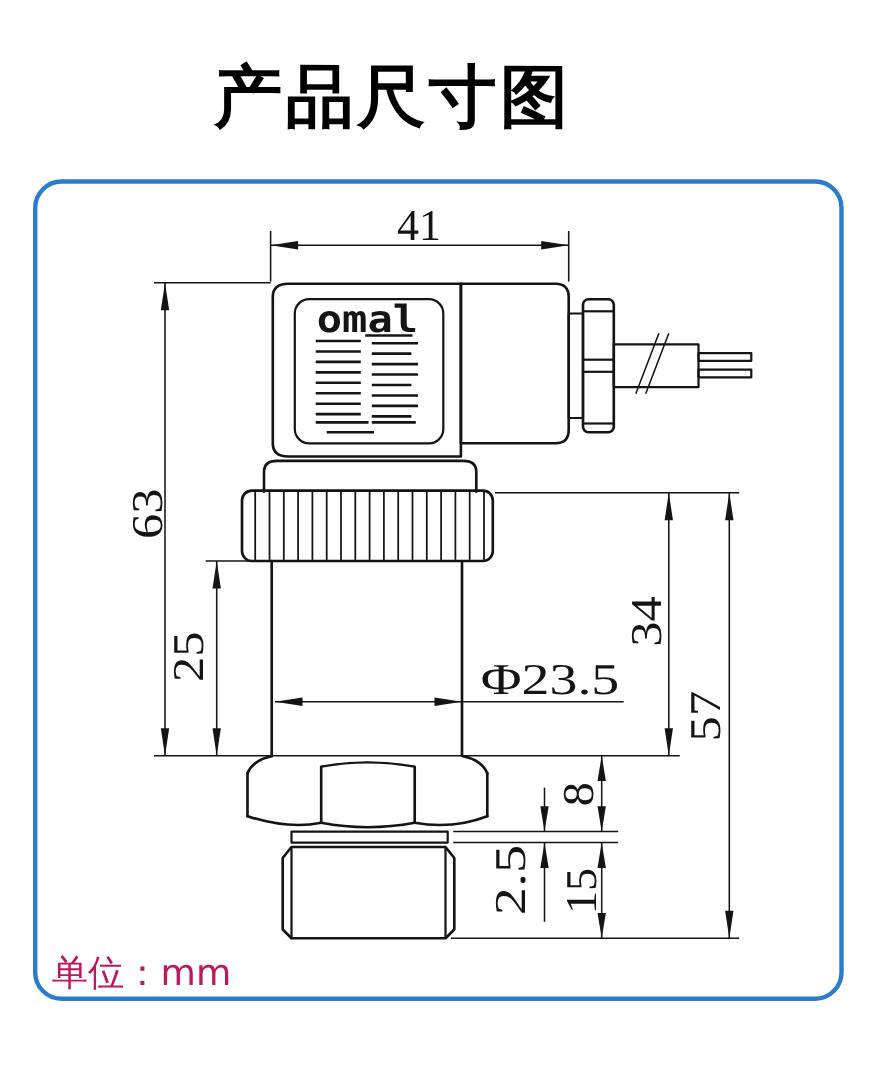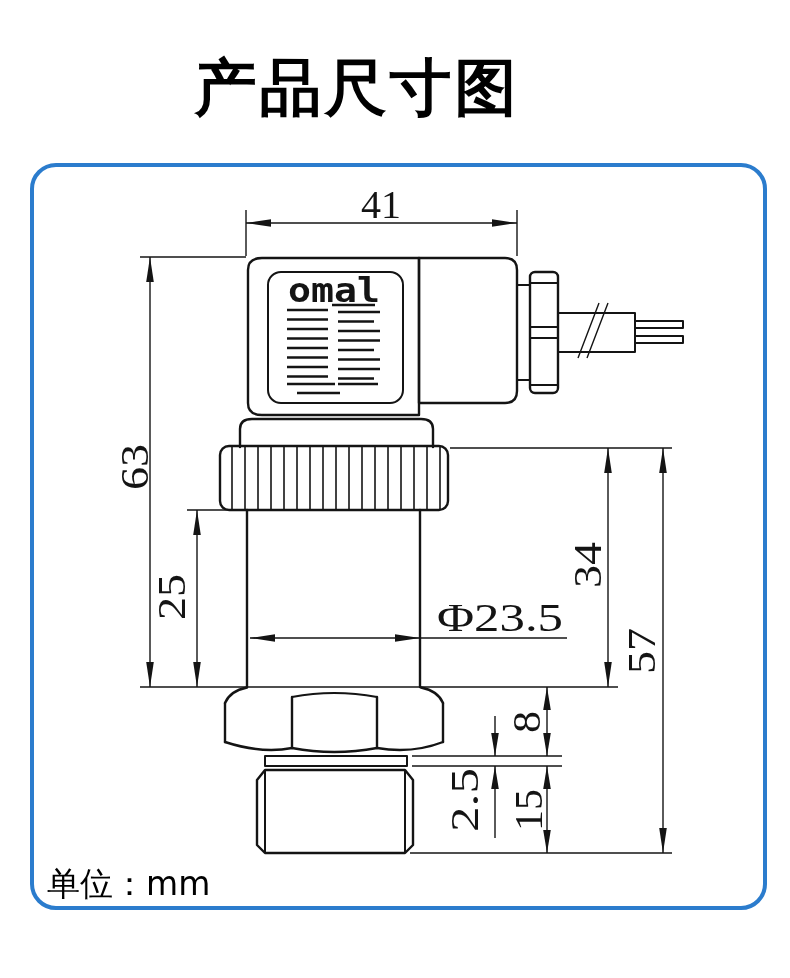--- a/index.html
+++ b/index.html
@@ -11,21 +11,21 @@
     position:absolute;top:46px;left:0;width:714px;text-align:center;
     font-size:62px;font-weight:bold;color:#000;letter-spacing:3px;
     font-family:"DejaVu Sans","Liberation Sans",sans-serif;
   }
   .frame{
     position:absolute;left:30px;top:163px;width:737px;height:747px;
     box-sizing:border-box;border:4px solid #2b7ccd;border-radius:26px;
     background:#fff;
   }
   .unit-label{
-    position:absolute;left:47px;top:862px;font-size:33px;color:#000000;
+    position:absolute;left:47px;top:862px;font-size:33px;color:#be185d;
     font-family:"DejaVu Sans","Liberation Sans",sans-serif;
   }
   svg.drawing{position:absolute;left:0;top:0;}
   
   .outl{fill:none;stroke:#141414;stroke-width:2.4;stroke-linejoin:round;stroke-linecap:round;}
   .outl2{fill:none;stroke:#141414;stroke-width:2.0;stroke-linejoin:round;}
   .thin{fill:none;stroke:#141414;stroke-width:1.4;}
   .knurl line{stroke:#141414;stroke-width:1.6;}
   .plate line{stroke:#141414;stroke-width:2.4;}
   .arr{fill:#141414;stroke:none;}

